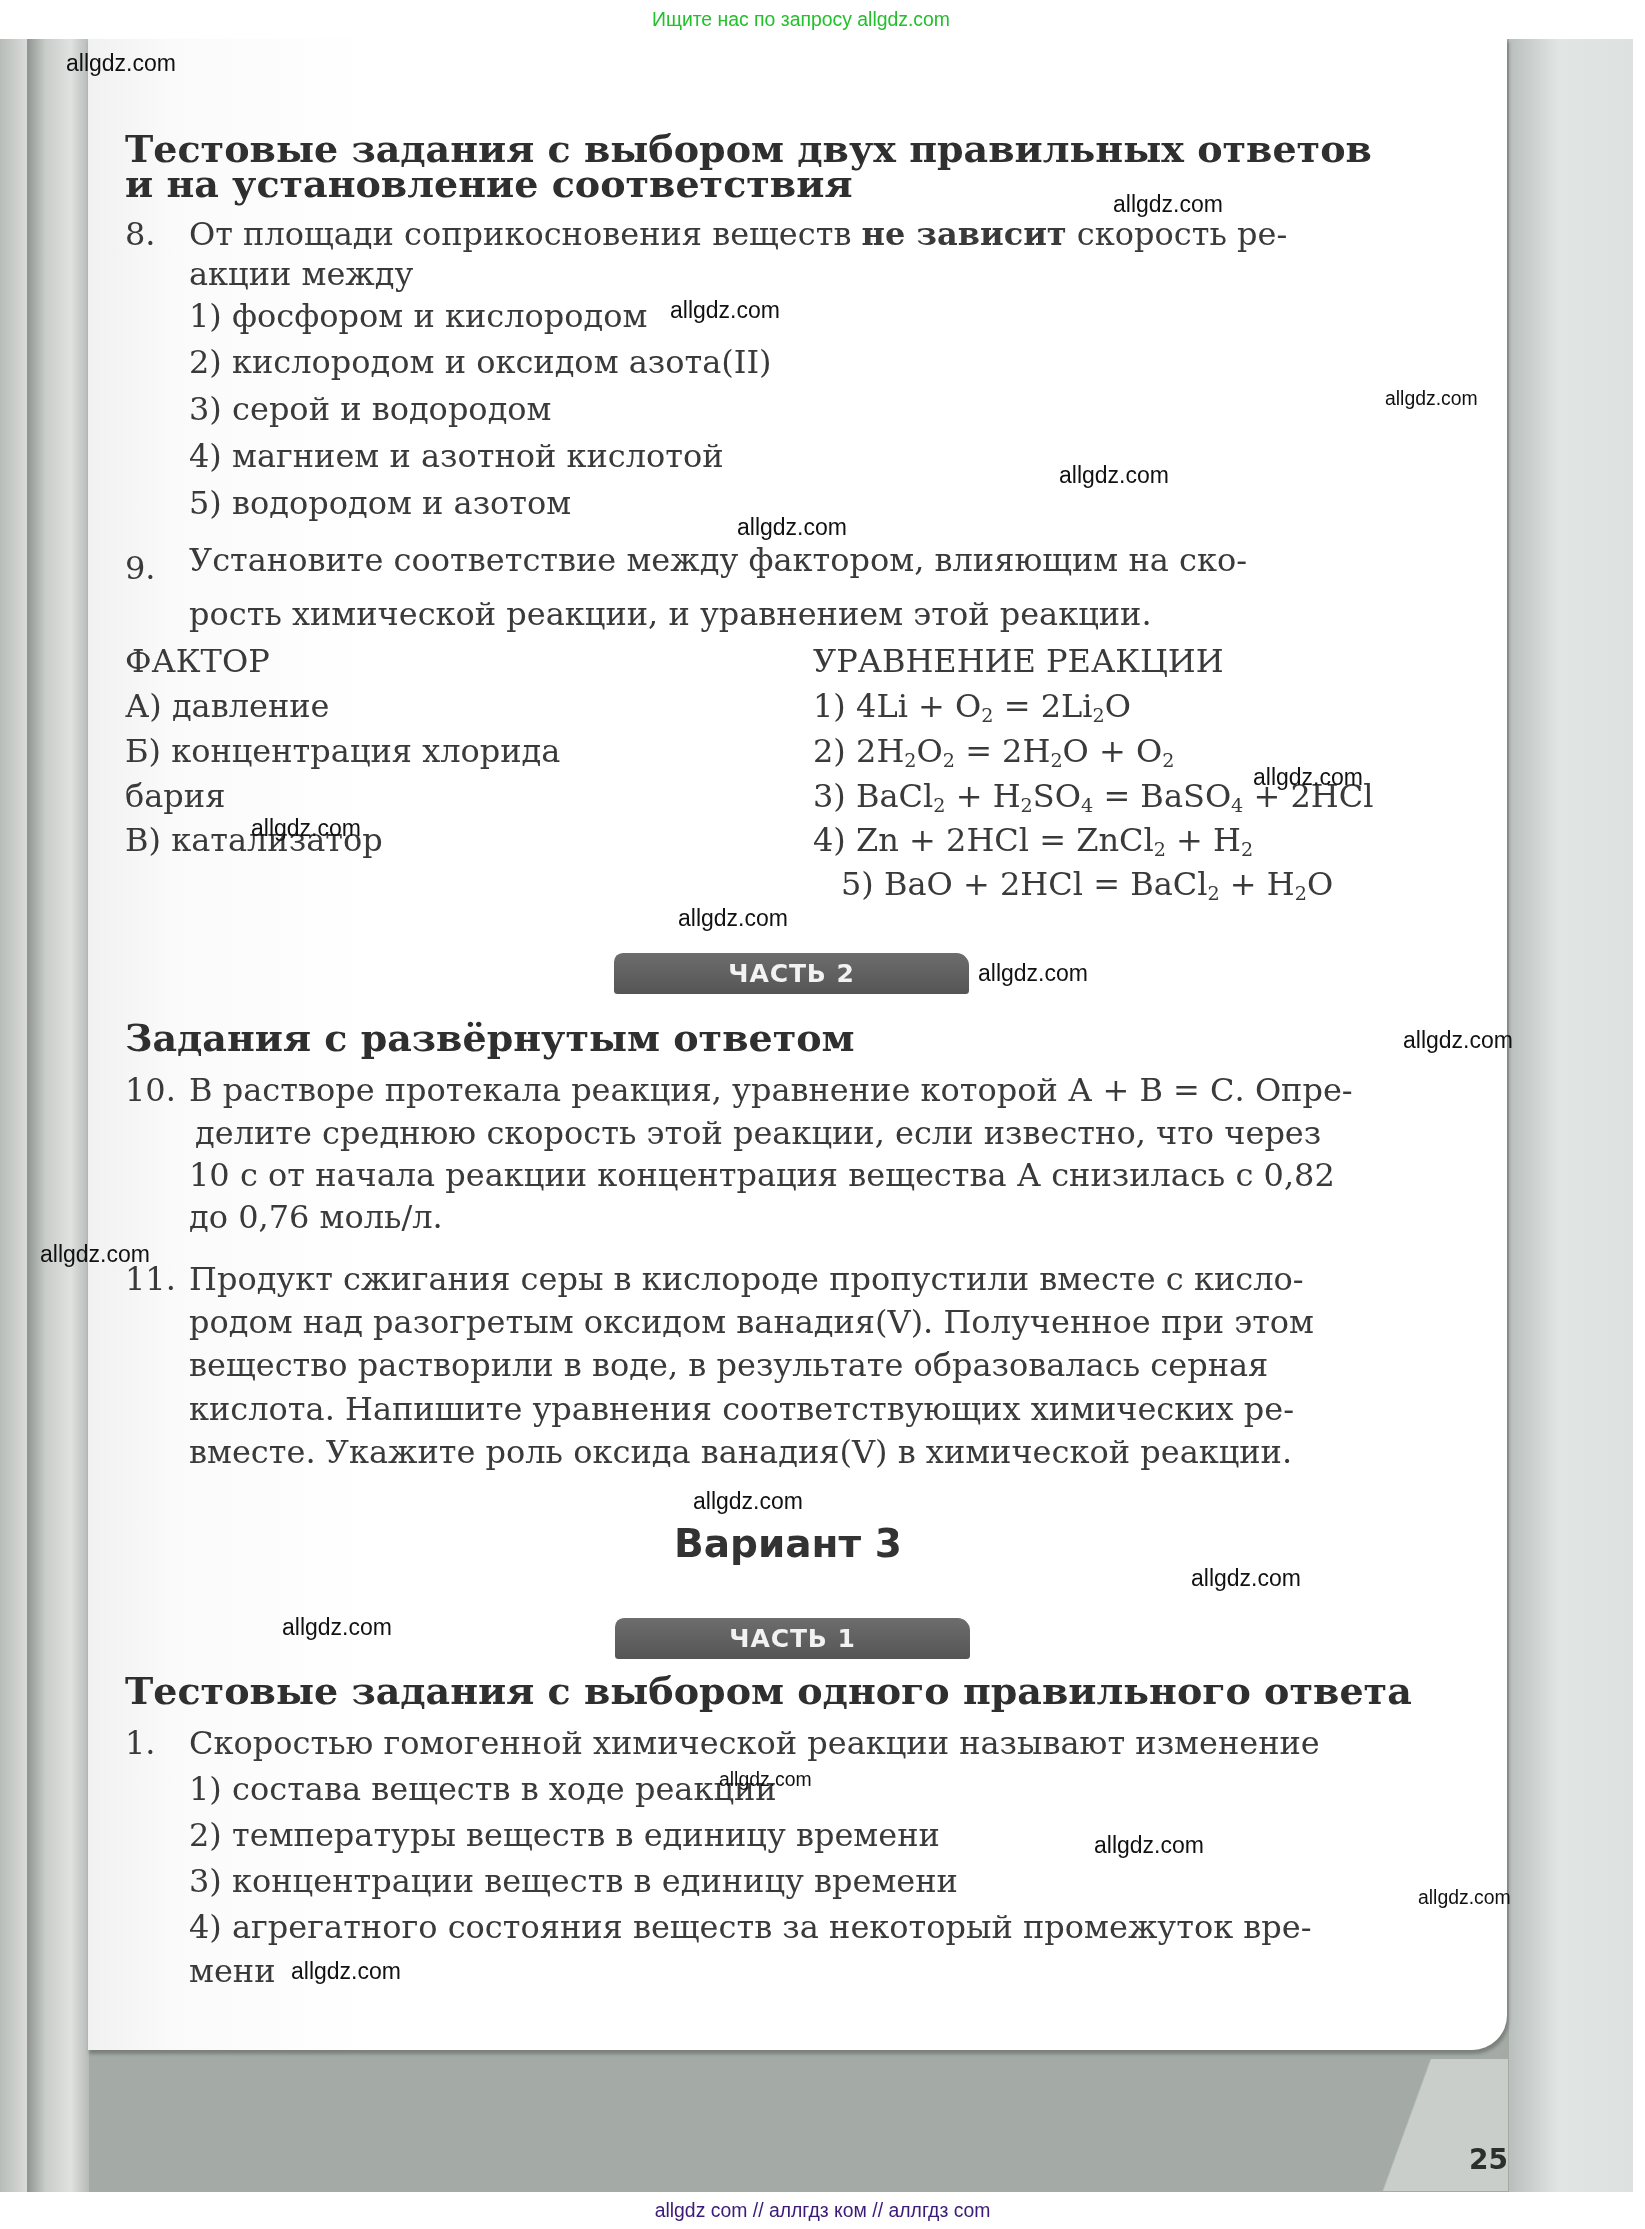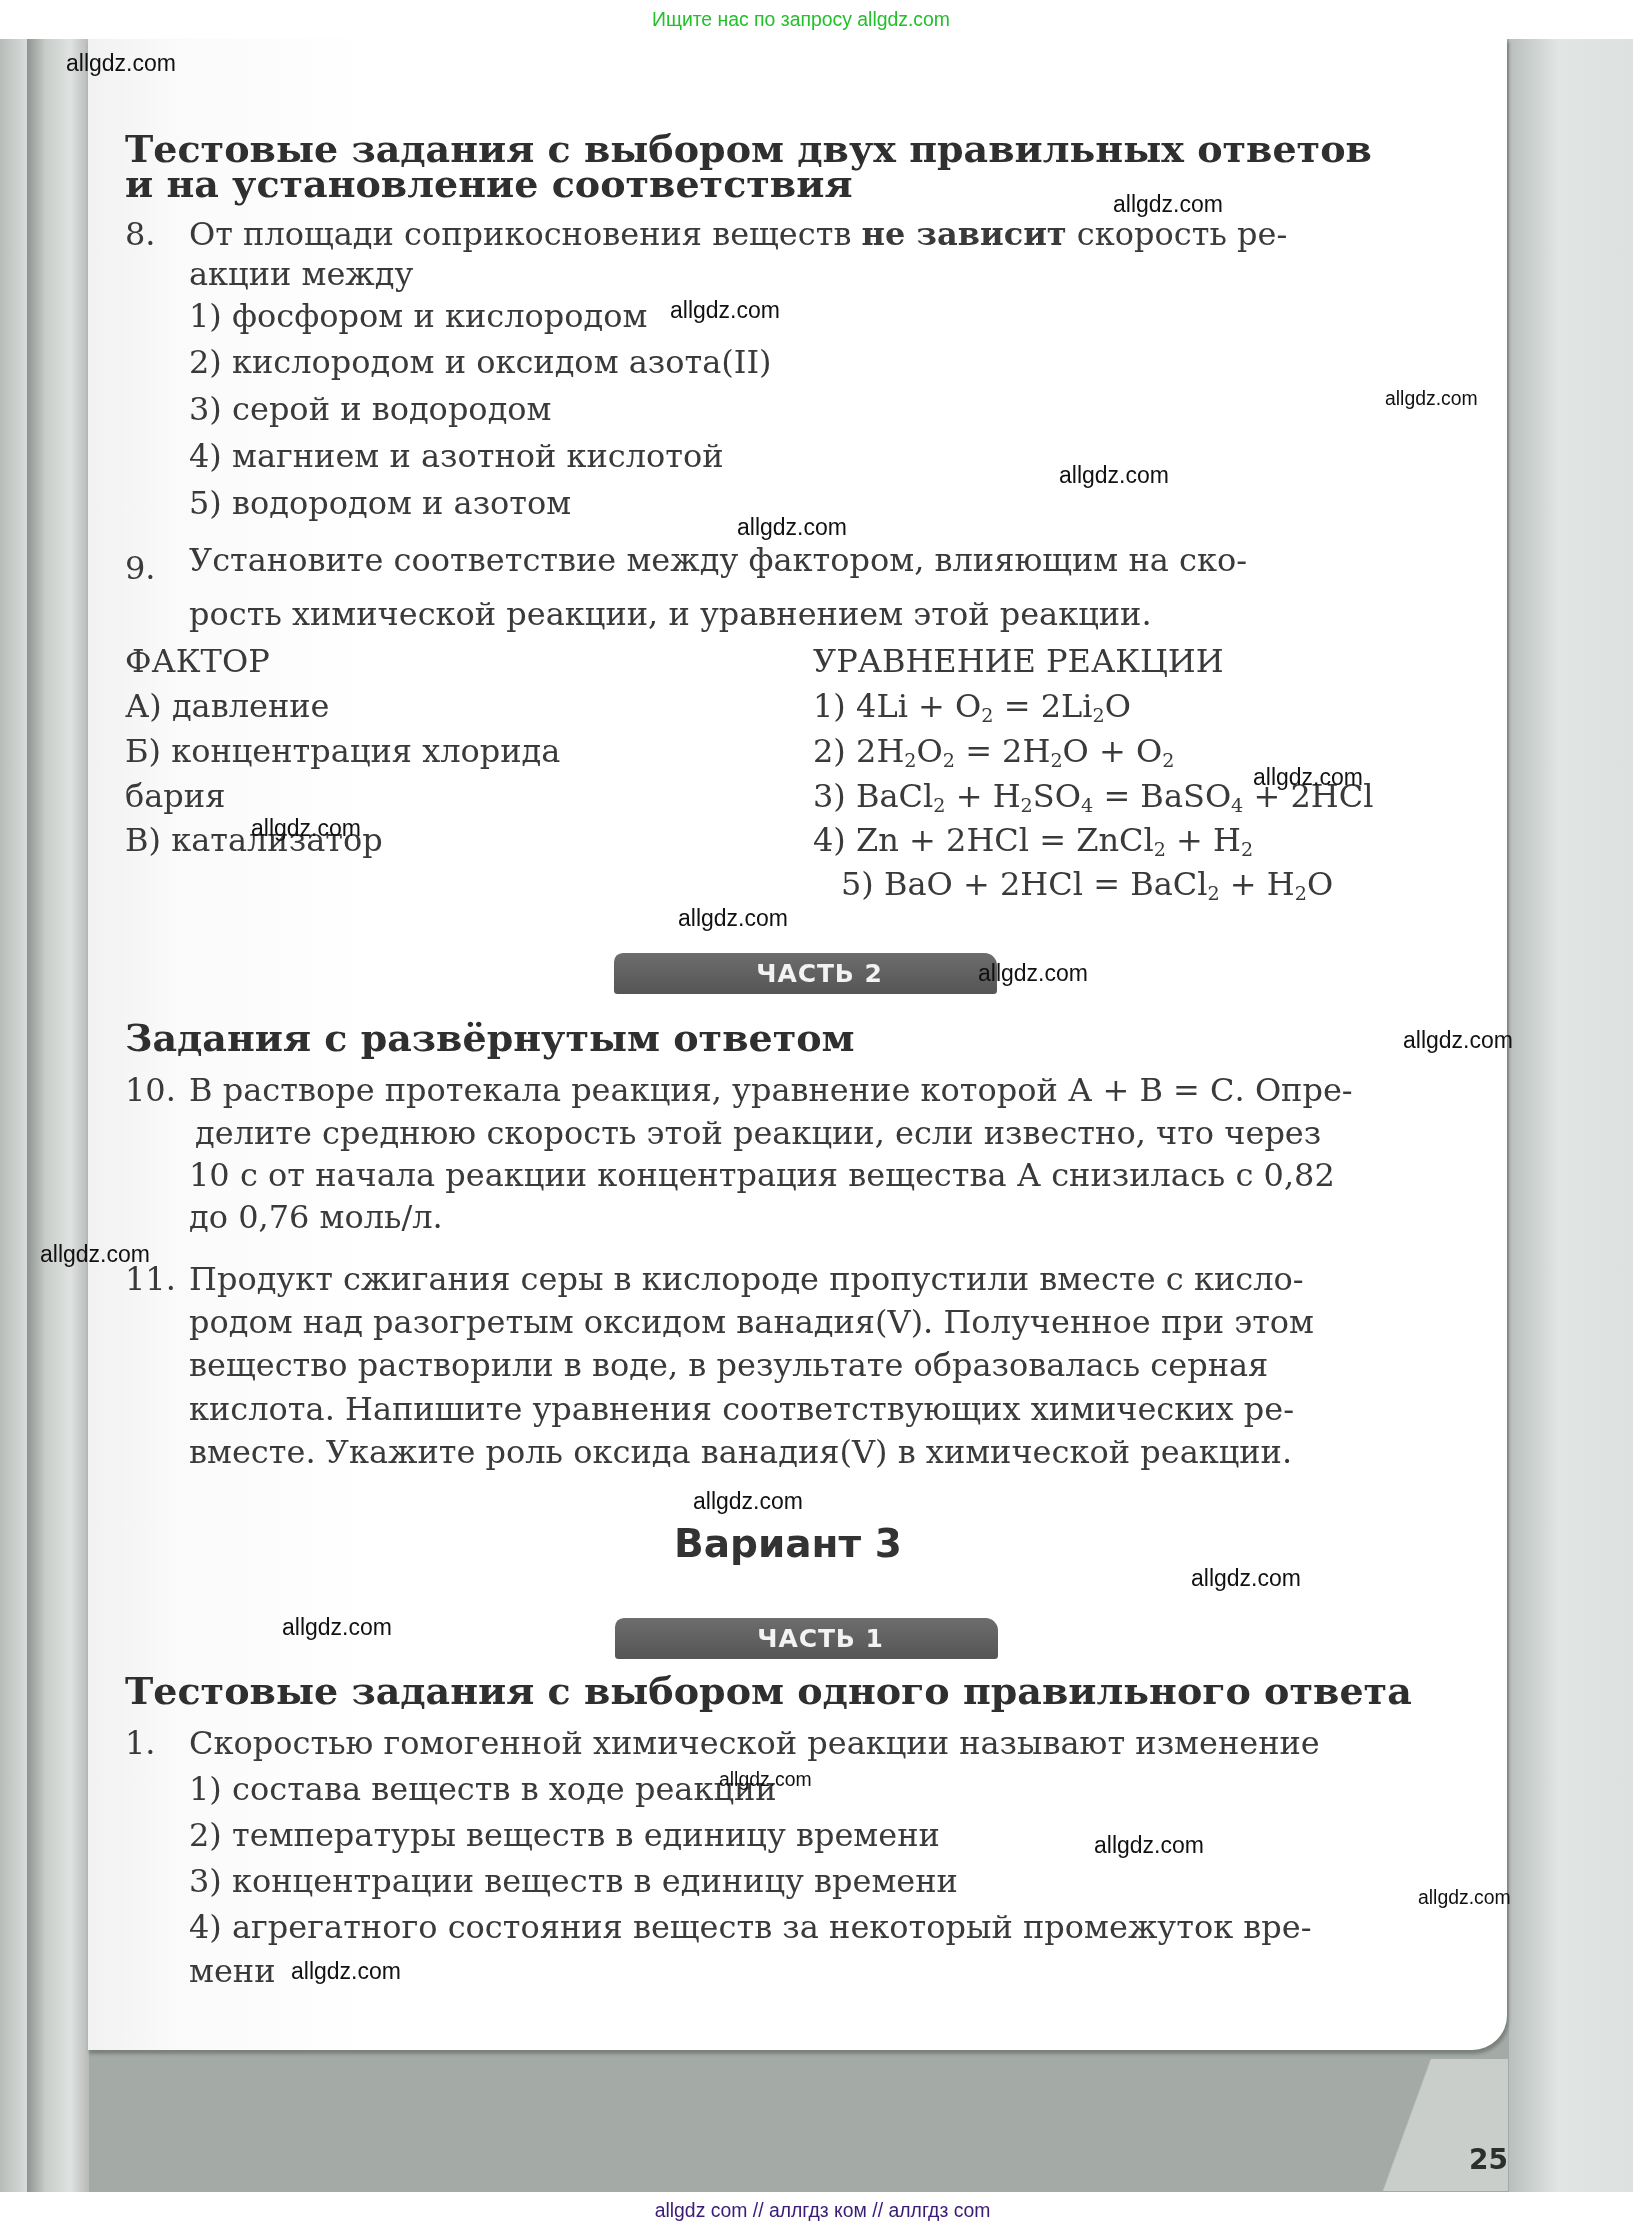--- a/index.html
+++ b/index.html
@@ -11,21 +11,21 @@
   .right-strip{position:absolute;left:1509px;top:0;width:124px;height:2153px;background:linear-gradient(90deg,#b9bfbd 0%,#e1e5e4 40%,#dde2e1 100%);}
   .page{position:absolute;left:88px;top:0;width:1419px;height:2011px;background:linear-gradient(90deg,#f0f1f0 0%,#fafafa 6%,#ffffff 20%,#ffffff 100%);border-bottom-right-radius:35px;box-shadow:1.8px 3.5px 3.5px rgba(0,0,0,0.25);}
   .bottom-light{position:absolute;left:1376px;top:2020px;width:132px;height:132px;background:linear-gradient(110deg,transparent 30%,#c9cecb 31%,#c9cecb 100%);}
   .page-number{position:absolute;left:1469px;top:2104px;font-family:"DejaVu Sans",sans-serif;font-weight:bold;font-size:28px;color:#2d2f2d;}
   .footer{position:absolute;left:0;top:2191px;width:1645px;height:38px;text-align:center;font-family:"Liberation Sans",sans-serif;font-size:19.4px;color:#3b1a78;line-height:38px;}
   .content{position:absolute;left:125px;top:0;width:1350px;}
   .line{position:absolute;white-space:nowrap;font-size:32px;line-height:39px;color:#3a3a3a;}
   .bold{font-weight:bold;}
   .hdr{font-weight:bold;font-size:38px;color:#2f2f2f;}
   .num{position:absolute;font-size:32px;line-height:39px;color:#3a3a3a;}
-  .badge{position:absolute;width:355px;height:41px;background:linear-gradient(180deg,#6d6d6d,#555);color:#f2f2f2;border-radius:8.8px 12.4px 3.5px 3.5px;font-family:"DejaVu Sans",sans-serif;font-weight:bold;font-size:25px;text-align:center;line-height:41px;letter-spacing:0.9px;padding-left:28px;}
+  .badge{position:absolute;width:355px;height:41px;background:linear-gradient(180deg,#6d6d6d,#555);color:#f2f2f2;border-radius:8.8px 12.4px 3.5px 3.5px;font-family:"DejaVu Sans",sans-serif;font-weight:bold;font-size:25px;text-align:center;line-height:41px;letter-spacing:0.9px;}
   .variant{position:absolute;font-family:"DejaVu Sans",sans-serif;font-weight:bold;font-size:39px;color:#333;}
   .wm{position:absolute;font-family:"Liberation Sans",sans-serif;font-size:23px;color:#111;white-space:nowrap;}
   sub{font-size:60%;vertical-align:-5.3px;}
 </style>
 </head>
 <body>
 
 <div class="top-banner">Ищите нас по запросу allgdz.com</div>
 
 <div class="scan">

